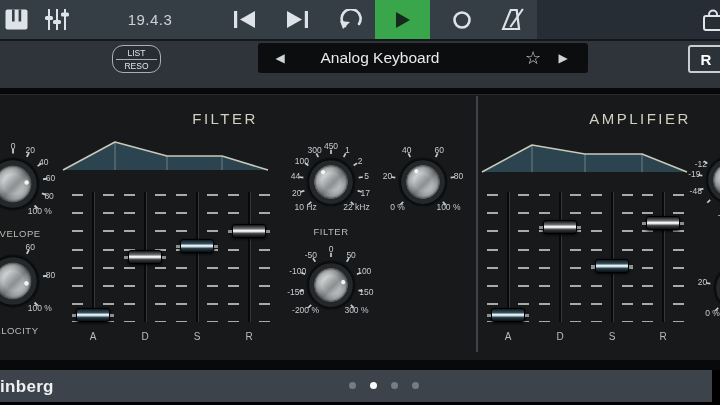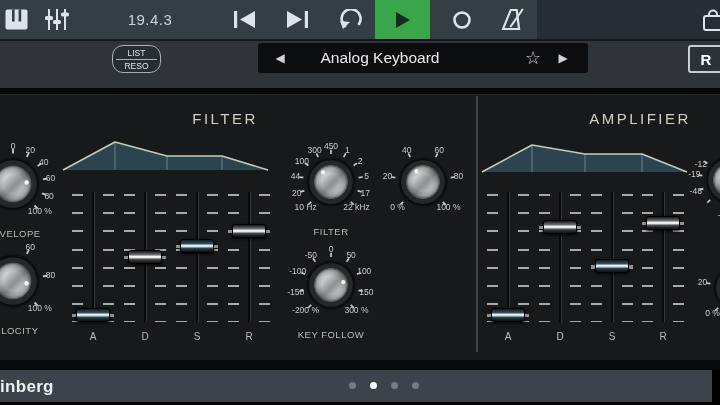--- a/index.html
+++ b/index.html
@@ -324,21 +324,20 @@
      </svg>
       <span class="kscale" style="left: 34.5442px; top: 85.4558px;">-200 %</span>
       <span class="kscale" style="left: 24.6614px; top: 66.8691px;">-150</span>
       <span class="kscale" style="left: 26.7403px; top: 46.2234px;">-100</span>
       <span class="kscale" style="left: 39.8691px; top: 30.1546px;">-50</span>
       <span class="kscale" style="left: 60px; top: 24px;">0</span>
       <span class="kscale" style="left: 80.1309px; top: 30.1546px;">50</span>
       <span class="kscale" style="left: 93.2597px; top: 46.2234px;">100</span>
       <span class="kscale" style="left: 95.3386px; top: 66.8691px;">150</span>
       <span class="kscale" style="left: 85.4558px; top: 85.4558px;">300 %</span>
-      <span class="klabel">KEY FOLLOW</span>
     </div>
   <div class="knob" style="left:670px;top:120px">
       <svg class="kface" viewBox="-50 -50 100 100">
        <g class="kticks">
           <line x1="0" y1="-40" x2="0" y2="-46" transform="rotate(-54)"></line>
           <line x1="0" y1="-40" x2="0" y2="-46" transform="rotate(-81)"></line>
           <line x1="0" y1="-40" x2="0" y2="-46" transform="rotate(-108)"></line>
           <line x1="0" y1="-40" x2="0" y2="-46" transform="rotate(-135)"></line>
         </g>
        <circle r="35" class="kshadow"></circle>

